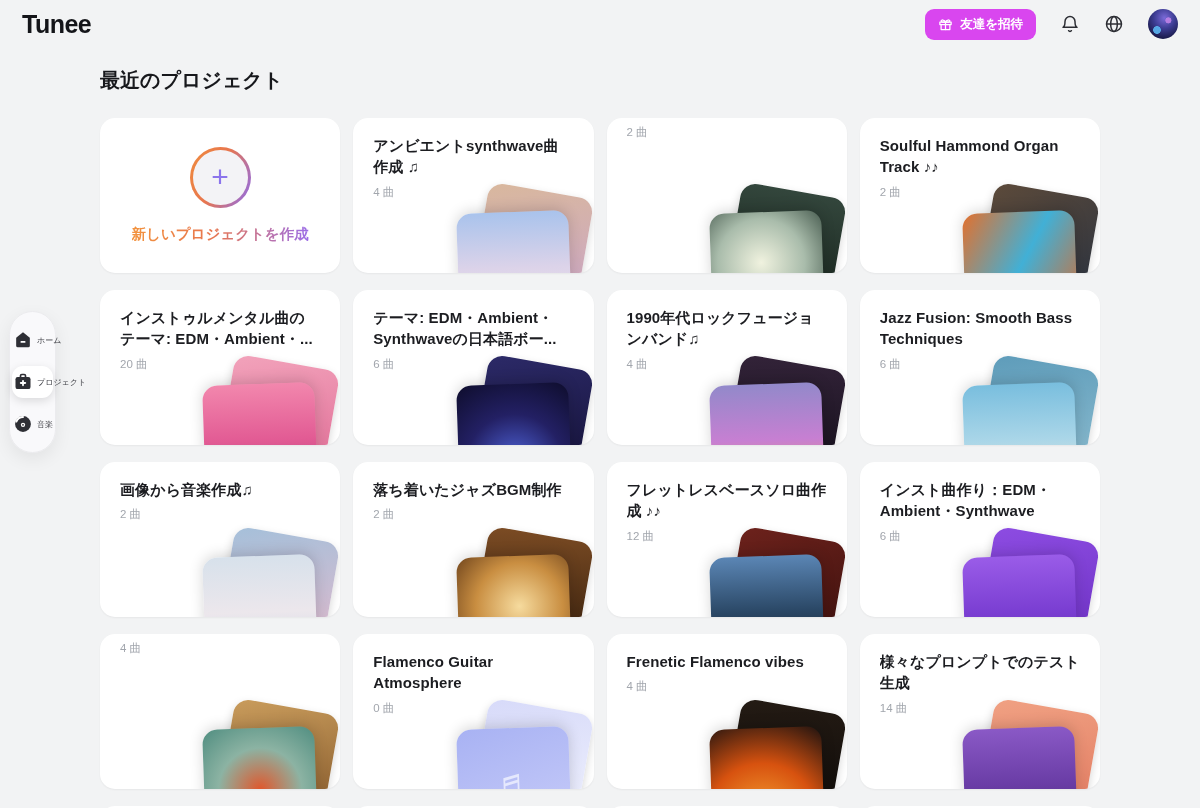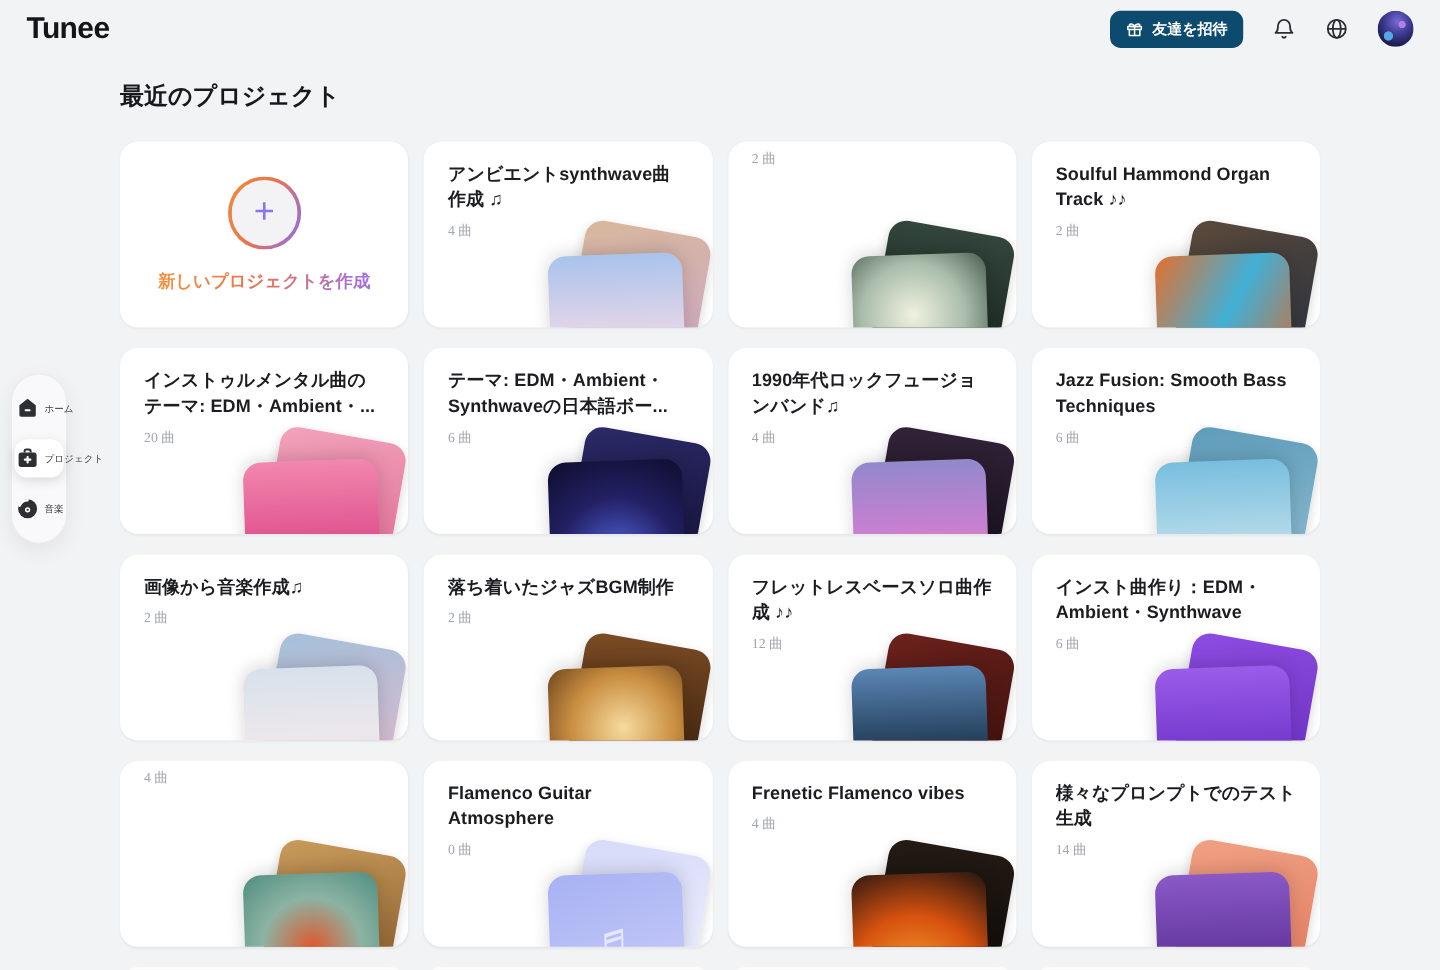--- a/index.html
+++ b/index.html
@@ -11,21 +11,21 @@
 
   
   .app-header {
     height:48px; display:flex; align-items:center; justify-content:space-between;
     padding:0 22px;
   }
   .logo { font-size:25px; font-weight:800; letter-spacing:-0.5px; color:#141519; }
   .header-right { display:flex; align-items:center; gap:24px; }
   .invite-btn {
     display:flex; align-items:center; gap:7px; border:none; cursor:pointer;
-    background:#0c4a6e; color:#fff; font-family:inherit;
+    background:#d946ef; color:#fff; font-family:inherit;
     font-size:12.5px; font-weight:600; padding:0 13px; height:31px; border-radius:9px;
   }
   .icon-btn { background:none; border:none; cursor:pointer; display:flex; align-items:center; }
   .avatar {
     width:30px; height:30px; border-radius:50%;
     background:
       radial-gradient(circle at 30% 70%, rgba(90,180,240,.9) 0 12%, transparent 14%),
       radial-gradient(circle at 68% 38%, rgba(190,130,230,.9) 0 10%, transparent 12%),
       radial-gradient(circle at 55% 30%, #7a6ad8 0%, #3c3c92 40%, #1c1c4e 75%, #10103a 100%);
     cursor:pointer;
@@ -64,21 +64,21 @@
     box-shadow:0 1px 2px rgba(24,24,28,.05); cursor:pointer;
   }
   .card .title {
     position:relative; z-index:2;
     font-size:15px; font-weight:700; line-height:1.42; letter-spacing:.1px;
     margin:17px 20px 0; color:#1c1d21;
     display:-webkit-box; -webkit-line-clamp:2; -webkit-box-orient:vertical; overflow:hidden;
   }
   .card .count {
     position:relative; z-index:2;
-    font-size:11.5px; color:#a2a6ad; margin:7px 20px 0;font-family:Liberation Serif, serif;
+    font-size:11.5px; color:#a2a6ad; margin:7px 20px 0;
   }
   .art { position:absolute; inset:0; pointer-events:none; }
   .thumb {
     position:absolute; border-radius:15px;
     display:flex; align-items:center; justify-content:center;
     font-size:46px; color:rgba(240,242,255,.8);
   }
   .thumb.back  { width:106px; height:106px; right:8px;  top:72px; transform:rotate(10deg);
                  box-shadow:0 4px 10px rgba(0,0,0,.18); }
   .thumb.front { width:112px; height:112px; right:24px; top:94px; transform:rotate(-2deg);

